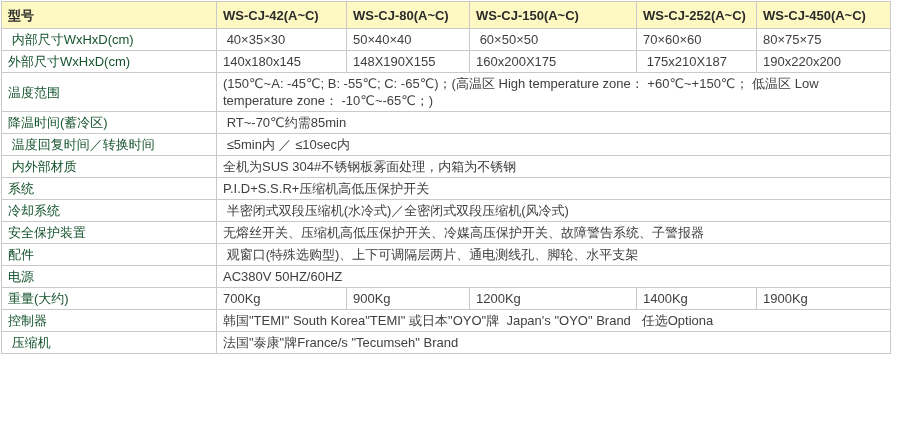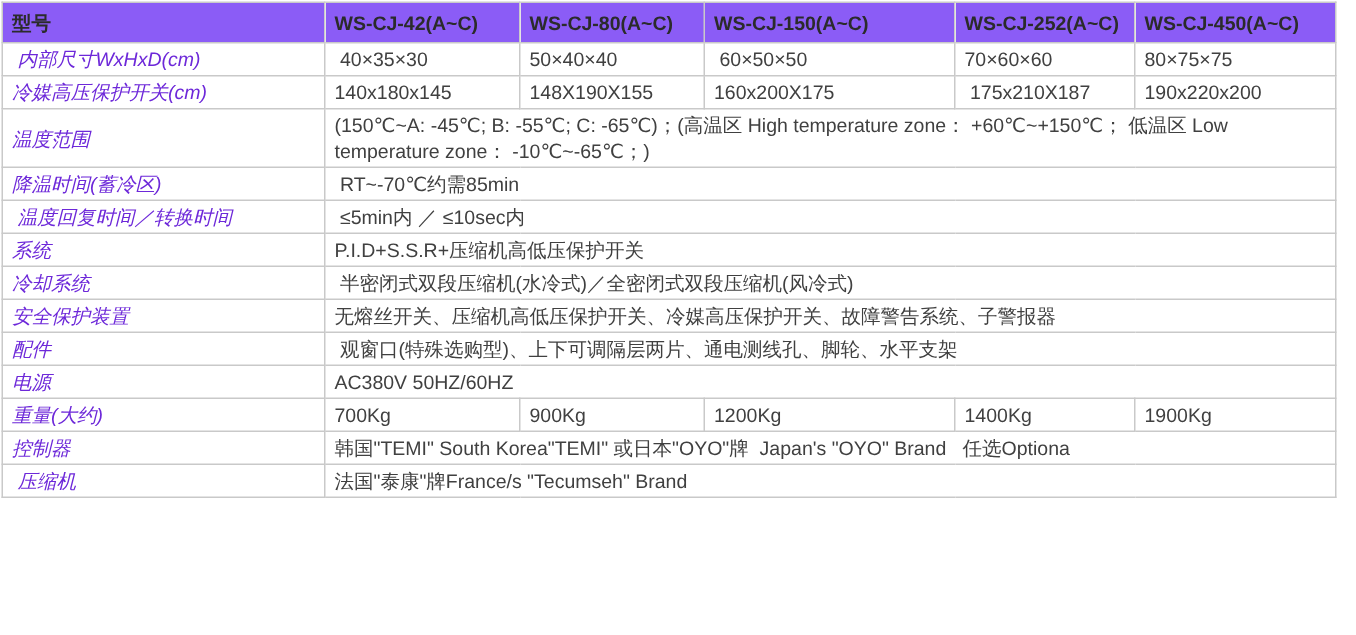--- a/index.html
+++ b/index.html
@@ -27,25 +27,25 @@
     padding: 2px 6px;
     line-height: 17px;
     text-align: left;
     vertical-align: middle;
     white-space: pre-wrap;
     overflow: hidden;
   }
   table.spec th {
     font-weight: bold;
     color: #2b2b2b;
-    background: #8b5cf6;
+    background: #fef9c3;
     height: 22px;
   }
   table.spec td { height: 17px; background: #ffffff; }
-  td.lbl { color: #6d28d9; font-style: italic; }
+  td.lbl { color: #14532d; }
 </style>
 </head>
 <body>
 
 <div class="page">
   <table class="spec">
     <colgroup>
       <col style="width:215px">
       <col style="width:130px">
       <col style="width:123px">
@@ -67,21 +67,21 @@
     <tr>
       <td class="lbl"> 内部尺寸WxHxD(cm)</td>
       <td> 40×35×30</td>
       <td>50×40×40</td>
       <td> 60×50×50</td>
       <td>70×60×60</td>
       <td>80×75×75</td>
     </tr>
 
     <tr>
-      <td class="lbl">冷媒高压保护开关(cm)</td>
+      <td class="lbl">外部尺寸WxHxD(cm)</td>
       <td>140x180x145</td>
       <td>148X190X155</td>
       <td>160x200X175</td>
       <td> 175x210X187</td>
       <td>190x220x200</td>
     </tr>
 
     <tr>
       <td class="lbl">温度范围</td>
       <td colspan="5">(150℃~A: -45℃; B: -55℃; C: -65℃)；(高温区 High temperature zone： +60℃~+150℃； 低温区 Low temperature zone： -10℃~-65℃；)</td>
@@ -92,20 +92,24 @@
       <td class="lbl">降温时间(蓄冷区)</td>
       <td colspan="5"> RT~-70℃约需85min</td>
     </tr>
 
     <tr>
       <td class="lbl"> 温度回复时间／转换时间</td>
       <td colspan="5"> ≤5min内 ／ ≤10sec内</td>
     </tr>
 
 
+    <tr>
+      <td class="lbl"> 内外部材质</td>
+      <td colspan="5">全机为SUS 304#不锈钢板雾面处理，内箱为不锈钢</td>
+    </tr>
 
 
     <tr>
       <td class="lbl">系统</td>
       <td colspan="5">P.I.D+S.S.R+压缩机高低压保护开关</td>
     </tr>
 
     <tr>
       <td class="lbl">冷却系统</td>
       <td colspan="5"> 半密闭式双段压缩机(水冷式)／全密闭式双段压缩机(风冷式)</td>

